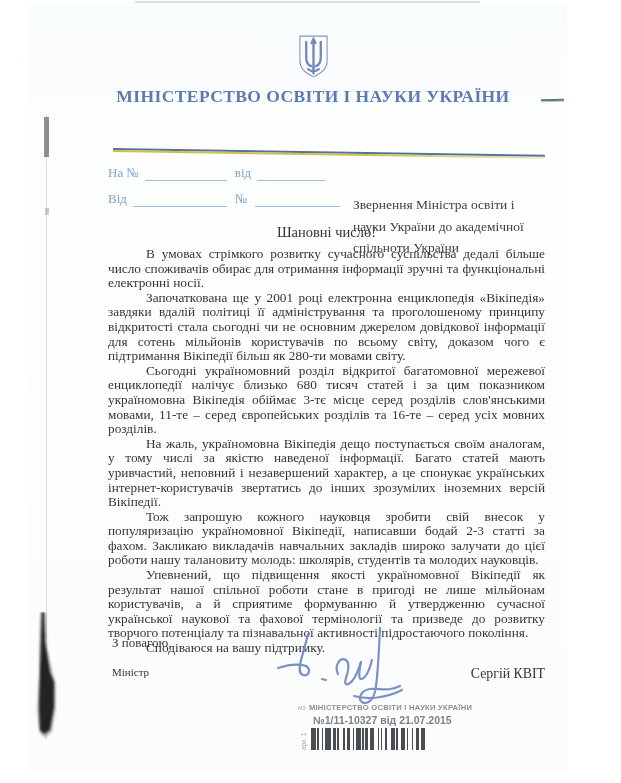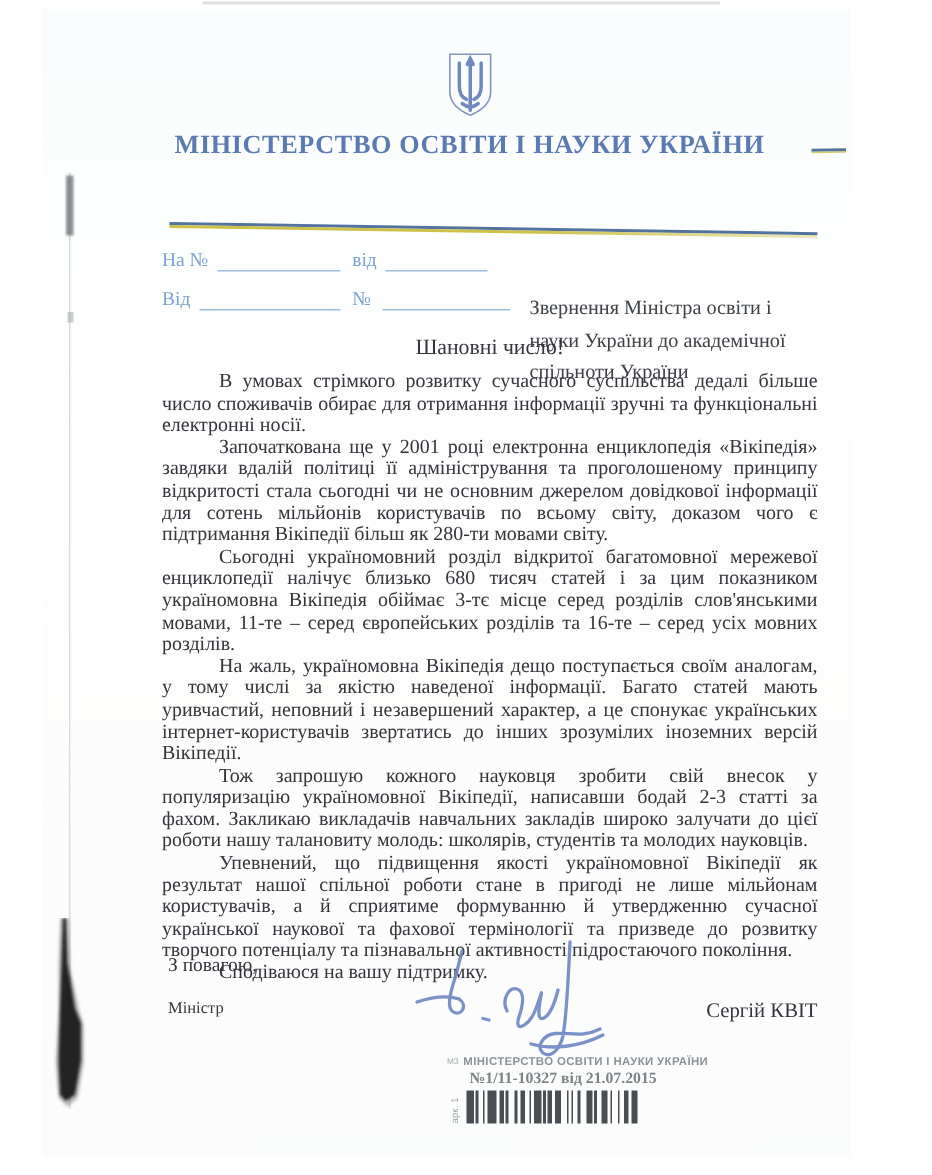--- a/index.html
+++ b/index.html
@@ -72,21 +72,21 @@
   .regards{position:absolute;left:112px;top:635px;font-size:13px;color:var(--body-text);}
   .minister-title{position:absolute;left:112px;top:666px;font-size:11px;color:var(--body-text);}
   .minister-name{position:absolute;left:408px;top:666px;width:137px;text-align:right;font-size:13.8px;color:var(--body-text);}
   .signature-svg{position:absolute;left:268px;top:622px;width:180px;height:95px;}
 
   
   .stamp{position:absolute;left:298px;top:703px;width:190px;font-family:"Liberation Sans","DejaVu Sans",sans-serif;}
   .stamp-top{display:flex;align-items:flex-start;}
   .stamp-prefix{font-size:5.5px;color:#a3a7ab;margin:2px 3px 0 0;}
   .stamp-org{font-size:7.6px;font-weight:bold;letter-spacing:.25px;color:var(--stamp-gray);white-space:nowrap;}
-  .stamp-number{margin:2px 0 2px 15px;font-size:10.5px;font-weight:bold;color:#7e8287;white-space:nowrap;font-family:Liberation Serif, serif;}
+  .stamp-number{margin:2px 0 2px 15px;font-size:10.5px;font-weight:bold;color:#7e8287;white-space:nowrap;}
   .stamp-bottom{display:flex;align-items:flex-start;}
   .stamp-sheet{
     font-size:6.5px;color:#a3a7ab;writing-mode:vertical-rl;transform:rotate(180deg);
     height:22px;margin-right:4px;margin-left:2px;
   }
   .barcode{display:flex;height:22px;align-items:stretch;}
   .barcode span{display:block;height:100%;}
   .barcode .b{background:#4a4d52;}
 </style>
 </head>

